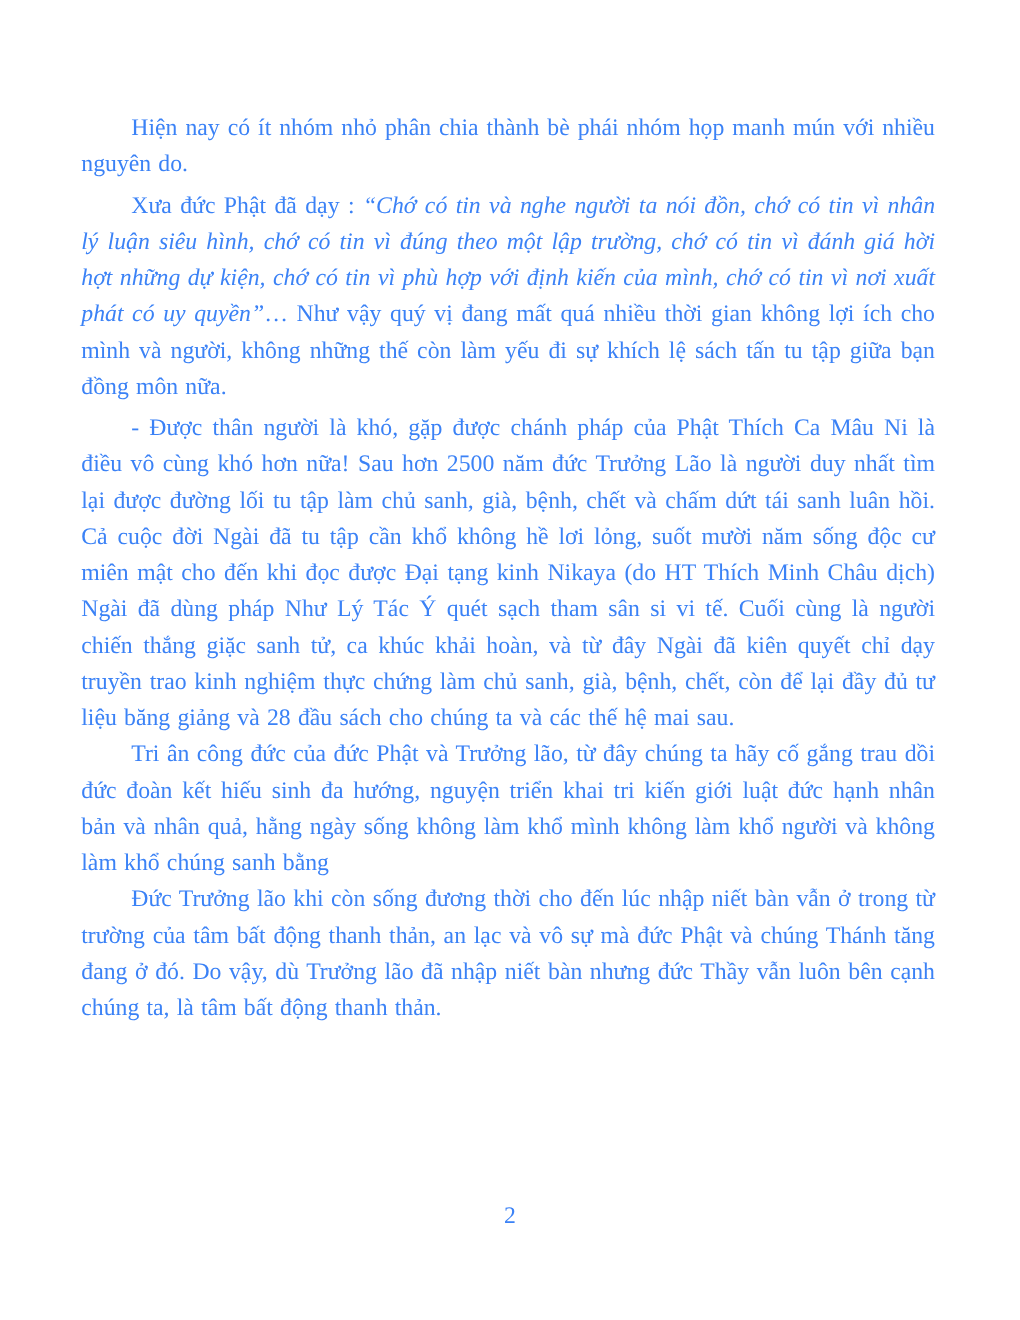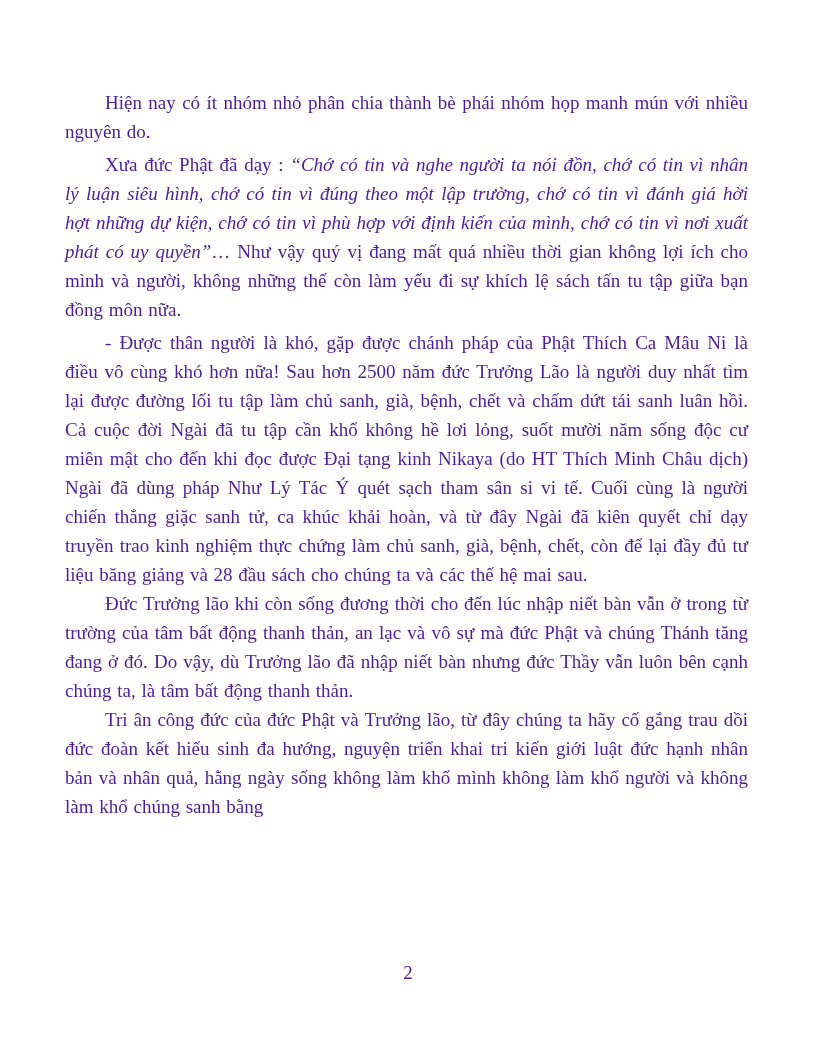--- a/index.html
+++ b/index.html
@@ -5,21 +5,21 @@
   html, body {
     margin: 0;
     padding: 0;
     background: #ffffff;
   }
   .page {
     position: relative;
     width: 816px;
     height: 1056px;
     background: #ffffff;
-    color: #4c1d95;
+    color: #3b82f6;
     font-family: "Liberation Serif", "DejaVu Serif", serif;
     font-size: 19px;
     line-height: 29px;
     overflow: hidden;
     box-sizing: border-box;
   }
   .body-text {
     position: absolute;
     top: 88px;
     left: 65px;
@@ -51,20 +51,20 @@
 
 <div class="page">
   <div class="body-text">
 
     <p class="para"><span>Hiện nay có ít nhóm nhỏ phân chia thành bè phái nhóm họp manh mún với nhiều nguyên do.</span></p>
 
     <p class="para gap-before"><span>Xưa đức Phật đã dạy : </span><span class="italic">“Chớ có tin và nghe người ta nói đồn, chớ có tin vì nhân lý luận siêu hình, chớ có tin vì đúng theo một lập trường, chớ có tin vì đánh giá hời hợt những dự kiện, chớ có tin vì phù hợp với định kiến của mình, chớ có tin vì nơi xuất phát có uy quyền”</span><span>… Như vậy quý vị đang mất quá nhiều thời gian không lợi ích cho mình và người, không những thế còn làm yếu đi sự khích lệ sách tấn tu tập giữa bạn đồng môn nữa.</span></p>
 
     <p class="para gap-before"><span>- Được thân người là khó, gặp được chánh pháp của Phật Thích Ca Mâu Ni là điều vô cùng khó hơn nữa! Sau hơn 2500 năm đức Trưởng Lão là người duy nhất tìm lại được đường lối tu tập làm chủ sanh, già, bệnh, chết và chấm dứt tái sanh luân hồi. Cả cuộc đời Ngài đã tu tập cần khổ không hề lơi lỏng, suốt mười năm sống độc cư miên mật cho đến khi đọc được Đại tạng kinh Nikaya (do HT Thích Minh Châu dịch) Ngài đã dùng pháp Như Lý Tác Ý quét sạch tham sân si vi tế. Cuối cùng là người chiến thắng giặc sanh tử, ca khúc khải hoàn, và từ đây Ngài đã kiên quyết chỉ dạy truyền trao kinh nghiệm thực chứng làm chủ sanh, già, bệnh, chết, còn để lại đầy đủ tư liệu băng giảng và 28 đầu sách cho chúng ta và các thế hệ mai sau.</span></p>
 
+    <p class="para"><span>Tri ân công đức của đức Phật và Trưởng lão, từ đây chúng ta hãy cố gắng trau dồi đức đoàn kết hiếu sinh đa hướng, nguyện triển khai tri kiến giới luật đức hạnh nhân bản và nhân quả, hằng ngày sống không làm khổ mình không làm khổ người và không làm khổ chúng sanh bằng</span></p>
+
     <p class="para"><span>Đức Trưởng lão khi còn sống đương thời cho đến lúc nhập niết bàn vẫn ở trong từ trường của tâm bất động thanh thản, an lạc và vô sự mà đức Phật và chúng Thánh tăng đang ở đó. Do vậy, dù Trưởng lão đã nhập niết bàn nhưng đức Thầy vẫn luôn bên cạnh chúng ta, là tâm bất động thanh thản.</span></p>
-
-    <p class="para"><span>Tri ân công đức của đức Phật và Trưởng lão, từ đây chúng ta hãy cố gắng trau dồi đức đoàn kết hiếu sinh đa hướng, nguyện triển khai tri kiến giới luật đức hạnh nhân bản và nhân quả, hằng ngày sống không làm khổ mình không làm khổ người và không làm khổ chúng sanh bằng</span></p>
 
   </div>
 
   <div class="page-footer">2</div>
 </div>
 
 </body></html>

